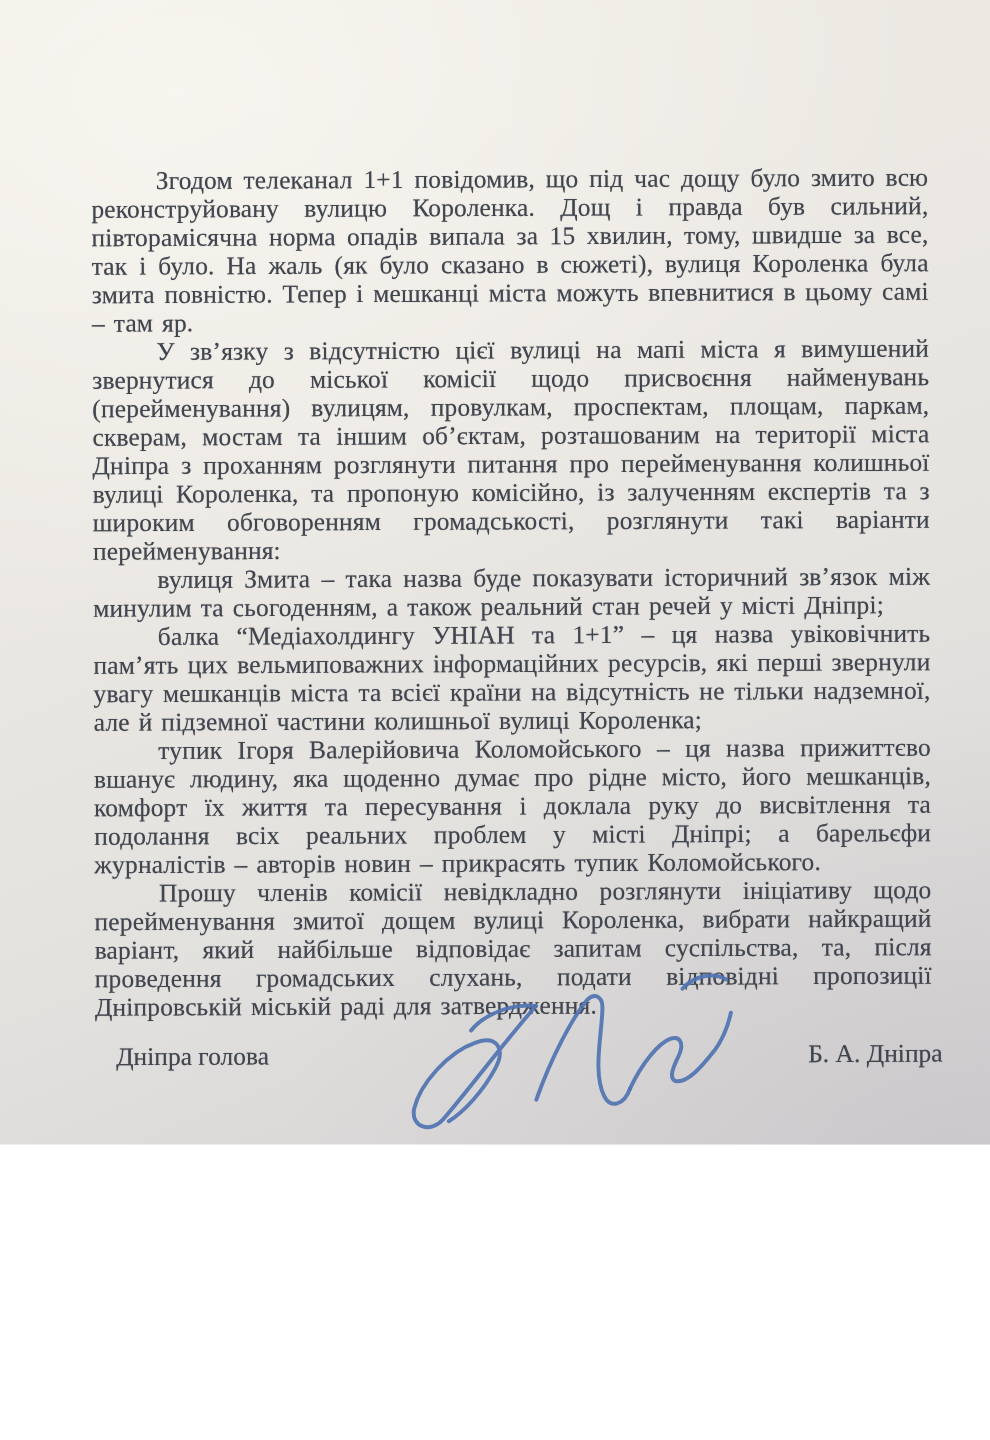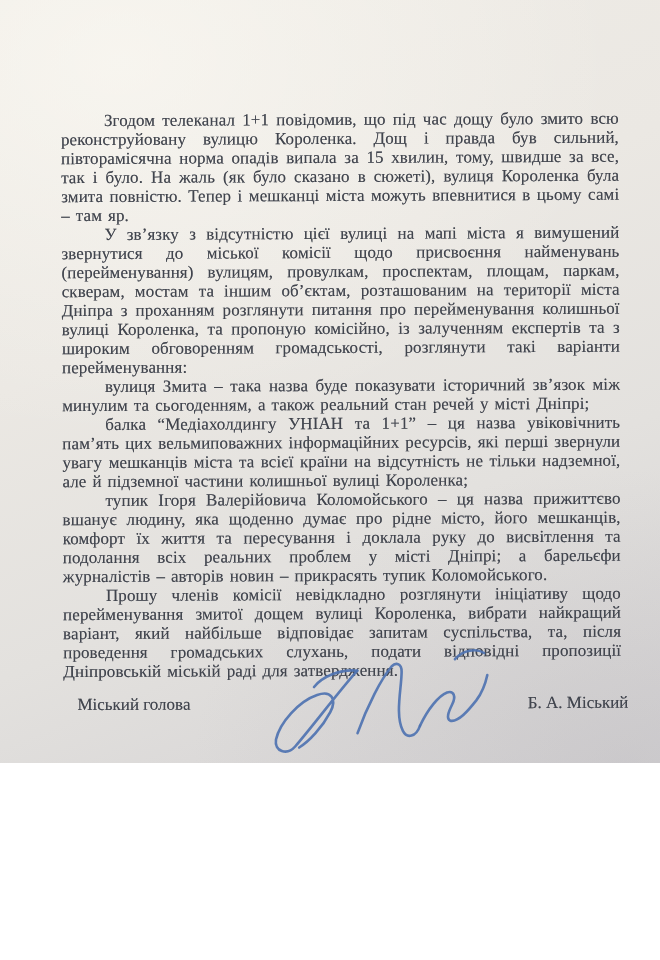--- a/index.html
+++ b/index.html
@@ -86,22 +86,22 @@
     <div class="body-text">
       <p>Згодом телеканал 1+1 повідомив, що під час дощу було змито всю реконструйовану вулицю Короленка. Дощ і правда був сильний, півторамісячна норма опадів випала за 15 хвилин, тому, швидше за все, так і було. На жаль (як було сказано в сюжеті), вулиця Короленка була змита повністю. Тепер і мешканці міста можуть впевнитися в цьому самі – там яр.</p>
       <p>У зв’язку з відсутністю цієї вулиці на мапі міста я вимушений звернутися до міської комісії щодо присвоєння найменувань (перейменування) вулицям, провулкам, проспектам, площам, паркам, скверам, мостам та іншим об’єктам, розташованим на території міста Дніпра з проханням розглянути питання про перейменування колишньої вулиці Короленка, та пропоную комісійно, із залученням експертів та з широким обговоренням громадськості, розглянути такі варіанти перейменування:</p>
       <p>вулиця Змита – така назва буде показувати історичний зв’язок між минулим та сьогоденням, а також реальний стан речей у місті Дніпрі;</p>
       <p>балка “Медіахолдингу УНІАН та 1+1” – ця назва увіковічнить пам’ять цих вельмиповажних інформаційних ресурсів, які перші звернули увагу мешканців міста та всієї країни на відсутність не тільки надземної, але й підземної частини колишньої вулиці Короленка;</p>
       <p>тупик Ігоря Валерійовича Коломойського – ця назва прижиттєво вшанує людину, яка щоденно думає про рідне місто, його мешканців, комфорт їх життя та пересування і доклала руку до висвітлення та подолання всіх реальних проблем у місті Дніпрі; а барельєфи журналістів – авторів новин – прикрасять тупик Коломойського.</p>
       <p>Прошу членів комісії невідкладно розглянути ініціативу щодо перейменування змитої дощем вулиці Короленка, вибрати найкращий варіант, який найбільше відповідає запитам суспільства, та, після проведення громадських слухань, подати відповідні пропозиції Дніпровській міській раді для затвердження.</p>
     </div>
 
     <div class="closing">
-      <span>Міський голова</span>
-      <span>Б. А. Міський</span>
+      <span>Дніпра голова</span>
+      <span>Б. А. Дніпра</span>
     </div>
 
     <svg class="autograph" viewBox="0 0 270 110" xmlns="http://www.w3.org/2000/svg" aria-hidden="true">
 
       <path d="M96 44 C 104 34, 122 26, 139 28"></path>
       <path d="M139 28 C 121 48, 92 86, 77 103 C 69 112, 56 108, 58 96 C 62 79, 81 58, 99 52 C 113 47, 119 56, 112 69 C 104 84, 91 98, 81 104"></path>
       <path d="M139 90 C 149 62, 163 36, 173 24 C 178 19, 183 22, 183 29 C 183 45, 176 72, 184 88 C 188 96, 197 94, 201 83"></path>
       <path d="M201 83 C 209 66, 220 53, 228 50 C 235 48, 237 54, 233 62 C 229 70, 227 76, 231 78 C 239 80, 249 68, 257 58 C 263 50, 266 42, 268 33"></path>
       <path d="M236 17 C 244 8, 257 6, 265 11"></path>
     </svg>

